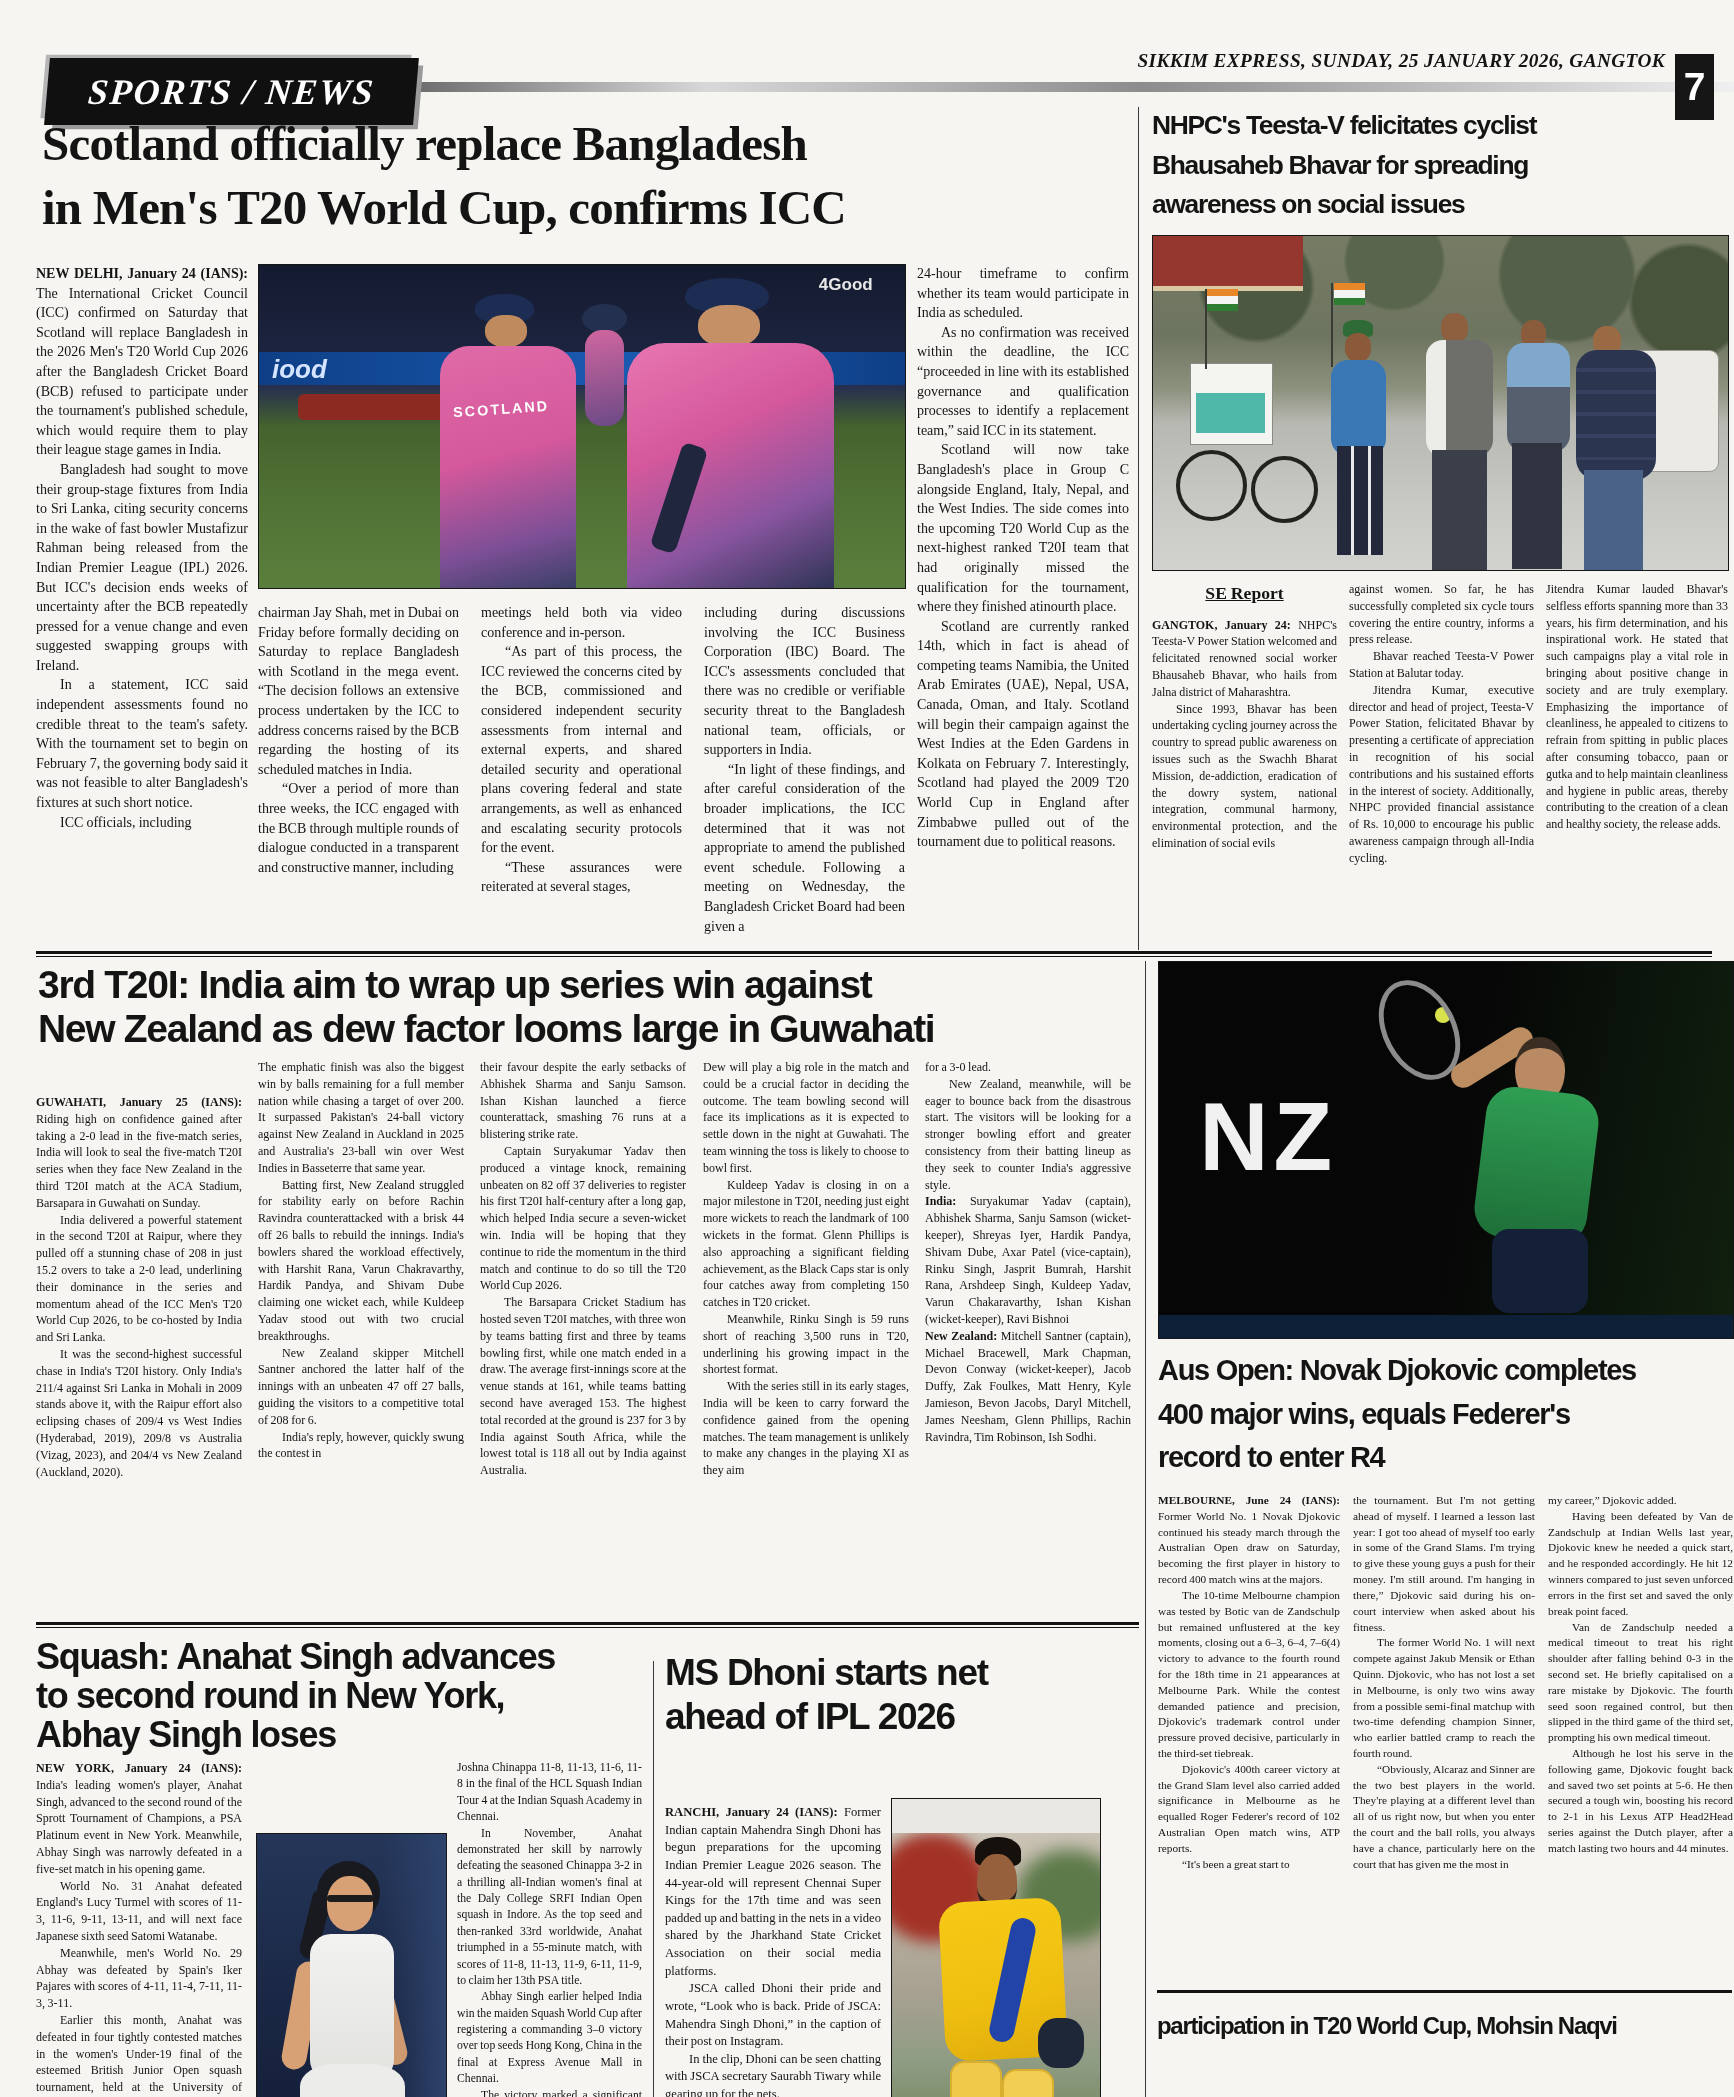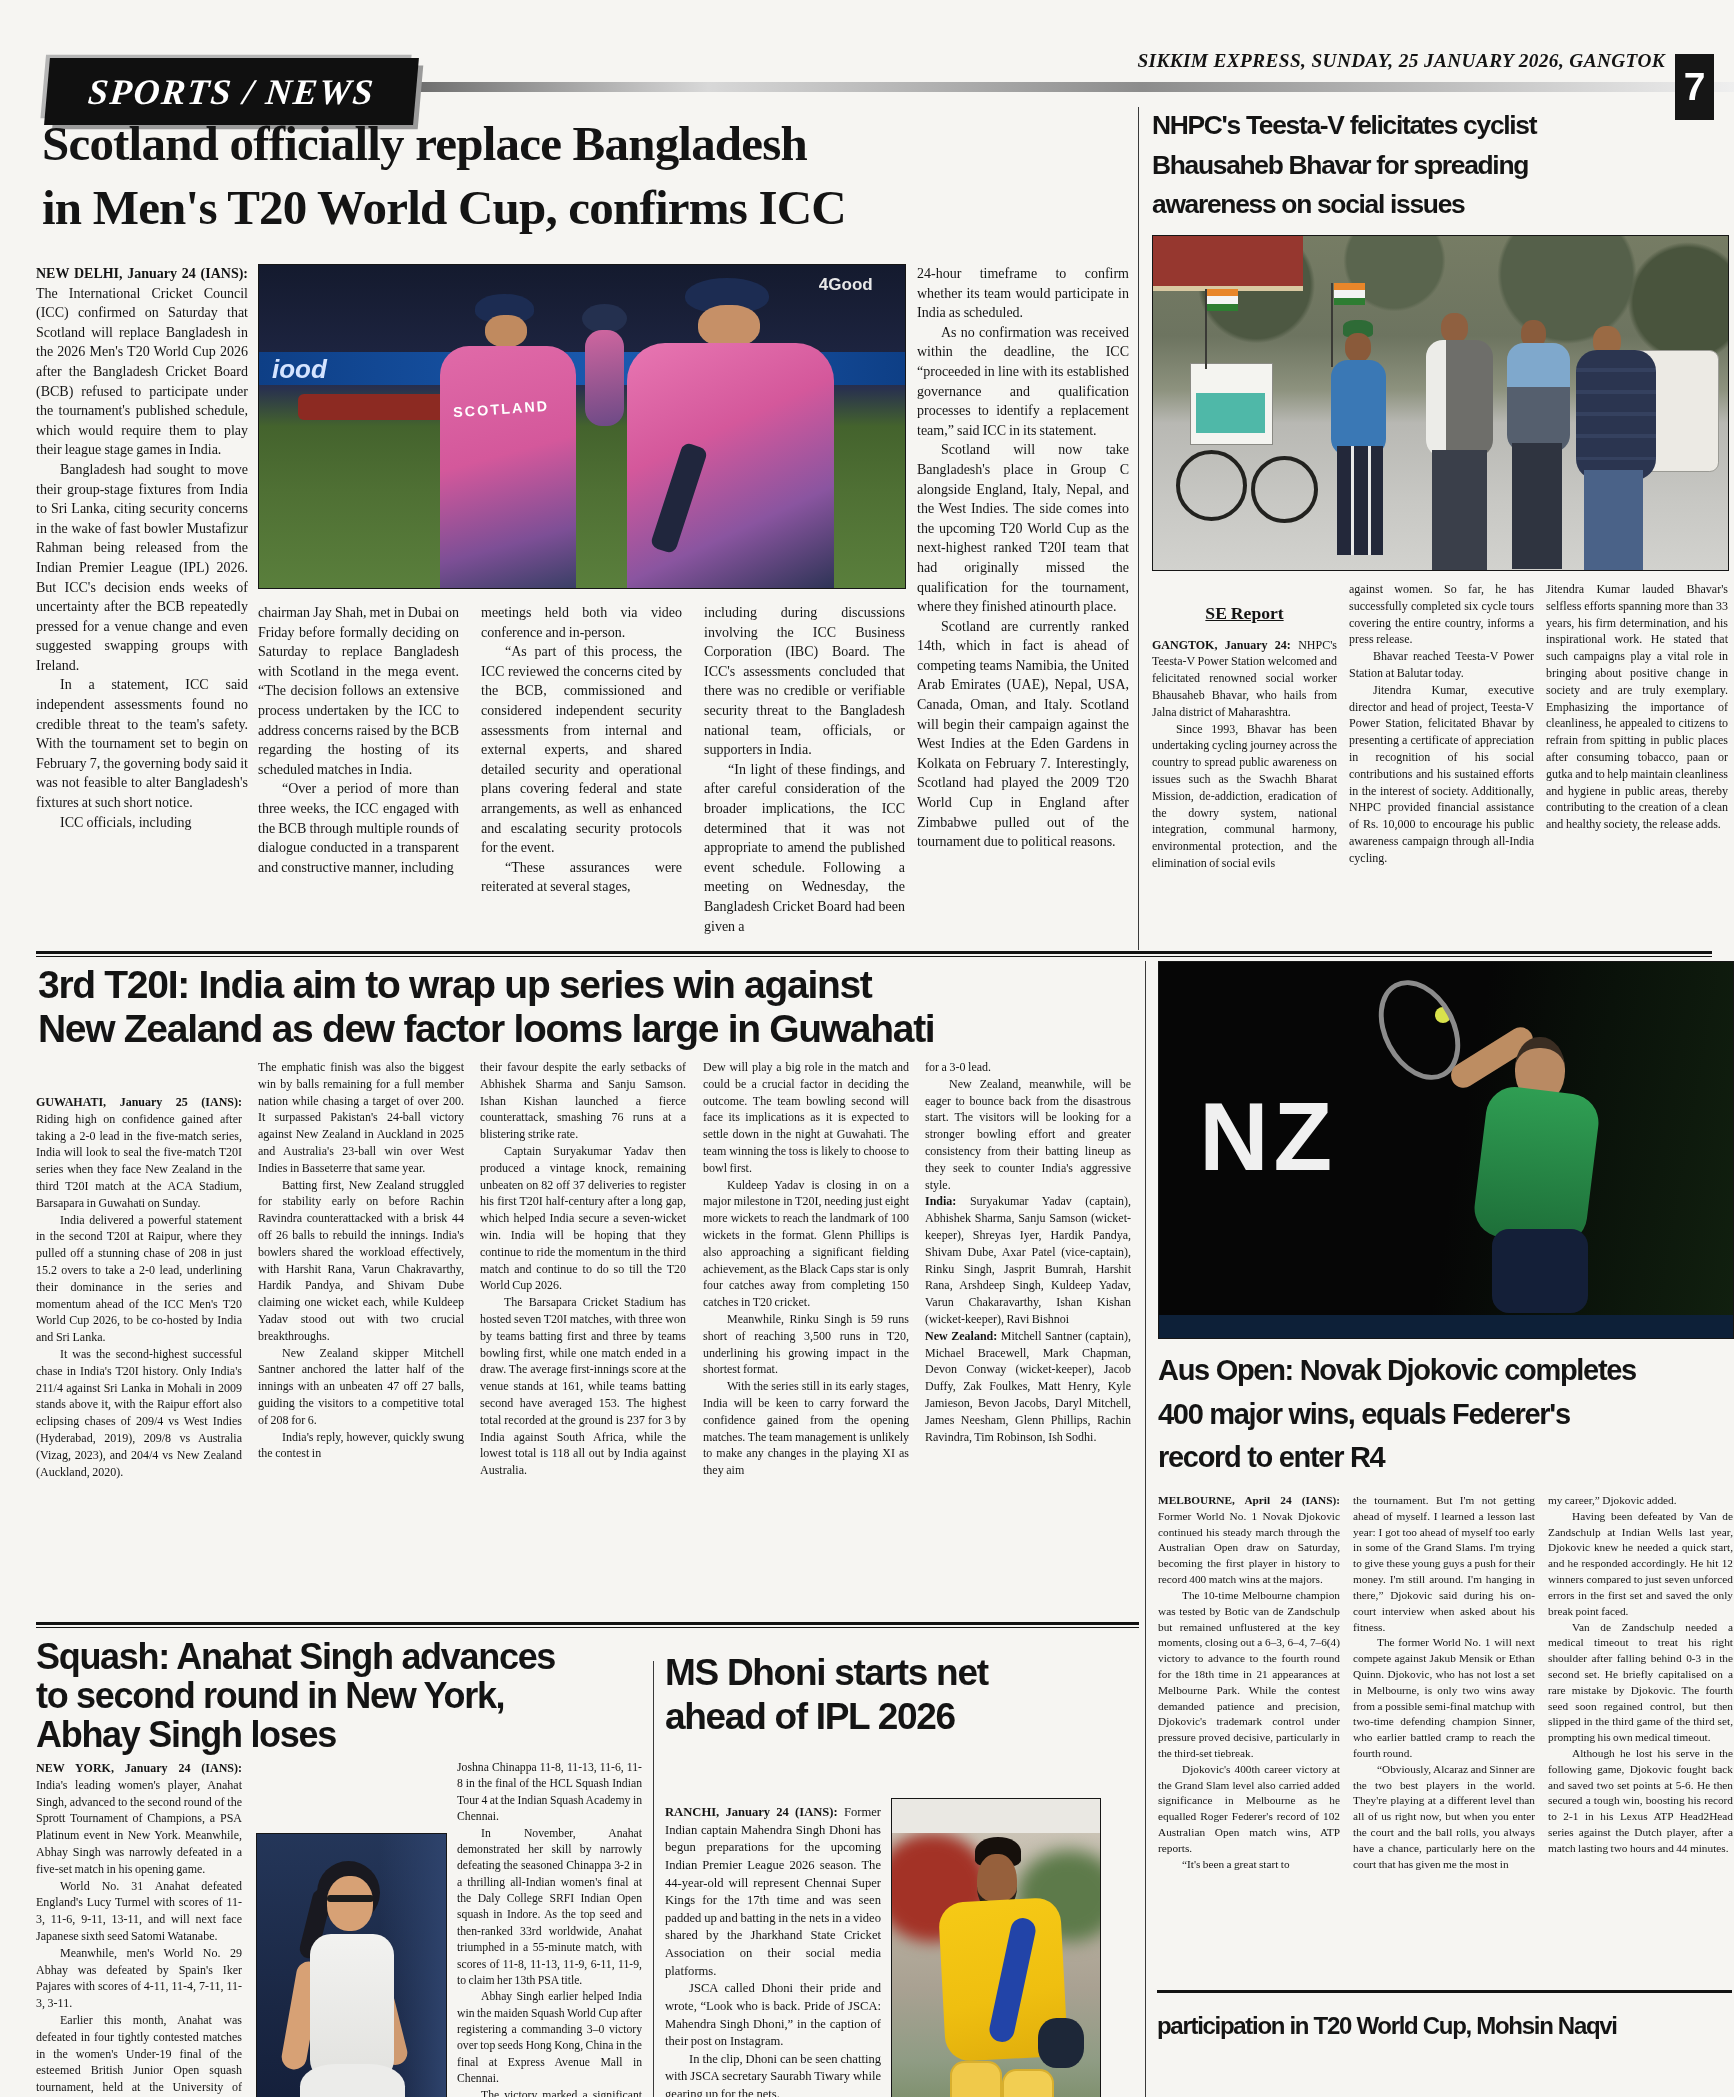--- a/index.html
+++ b/index.html
@@ -130,21 +130,21 @@
     <div class="ph" style="left:47.5%;top:31%;width:67px;height:117px;background:linear-gradient(90deg,#ecece8 0 30%,#6e6e6a 30% 100%);border-radius:17px;"></div>
     <div class="ph" style="left:48.5%;top:64%;width:55px;height:122px;background:#3a3f4a;"></div>
     <div class="ph" style="left:64%;top:25%;width:25px;height:28.5px;background:#8a5c3c;border-radius:45%;"></div>
     <div class="ph" style="left:61.5%;top:32%;width:63px;height:109px;background:linear-gradient(180deg,#7fa8cc 0 40%,#555f6e 40% 100%);border-radius:17px;"></div>
     <div class="ph" style="left:62.5%;top:62%;width:50px;height:126px;background:#2f3440;"></div>
     <div class="ph" style="left:76.5%;top:27%;width:28px;height:31px;background:#9a6a44;border-radius:45%;"></div>
     <div class="ph" style="left:73.5%;top:34%;width:80px;height:130px;background:repeating-linear-gradient(180deg,#2b3550 0 18.5px,#35415f 18.5px 22px);border-radius:21px;"></div>
     <div class="ph" style="left:75%;top:70%;width:59px;height:109px;background:#4a6288;"></div>
   </div>
 
-  <div class="col f29" style="left:1152px;top:581px;width:185px;height:366px;margin-top:20px;">
+  <div class="col f29" style="left:1152px;top:581px;width:185px;height:366px;">
     <div class="kicker">SE Report</div>
     <div>
         <p class="para"><b>GANGTOK, January 24:</b> NHPC's Teesta-V Power Station welcomed and felicitated renowned social worker Bhausaheb Bhavar, who hails from Jalna district of Maharashtra.</p>
         <p class="para">Since 1993, Bhavar has been undertaking cycling journey across the country to spread public awareness on issues such as the Swachh Bharat Mission, de-addiction, eradication of the dowry system, national integration, communal harmony, environmental protection, and the elimination of social evils</p>
       </div>
   </div>
   <div class="col f29" style="left:1349px;top:581px;width:185px;height:366px;">
       <p class="para">against women. So far, he has successfully completed six cycle tours covering the entire country, informs a press release.</p>
       <p class="para">Bhavar reached Teesta-V Power Station at Balutar today.</p>
       <p class="para">Jitendra Kumar, executive director and head of project, Teesta-V Power Station, felicitated Bhavar by presenting a certificate of appreciation in recognition of his social contributions and his sustained efforts in the interest of society. Additionally, NHPC provided financial assistance of Rs. 10,000 to encourage his public awareness campaign through all-India cycling.</p>
@@ -202,21 +202,21 @@
     <div class="ph" style="left:0;bottom:0;width:100%;height:6%;background:#0d2038;"></div>
   </div>
 
   <div class="headline hl-sans" style="left:1158px;top:1349px;width:576px;font-size:29px;line-height:1.5;">
       <div class="hl-line">Aus Open: Novak Djokovic completes</div>
       <div class="hl-line">400 major wins, equals Federer's</div>
       <div class="hl-line">record to enter R4</div>
     </div>
 
   <div class="col f27" style="left:1158px;top:1493px;width:182px;height:482px;">
-      <p class="para"><b>MELBOURNE, April 24 (IANS):</b> Former World No. 1 Novak Djokovic continued his steady march through the Australian Open draw on Saturday, becoming the first player in history to record 400 match wins at the majors.</p>
+      <p class="para"><b>MELBOURNE, June 24 (IANS):</b> Former World No. 1 Novak Djokovic continued his steady march through the Australian Open draw on Saturday, becoming the first player in history to record 400 match wins at the majors.</p>
       <p class="para">The 10-time Melbourne champion was tested by Botic van de Zandschulp but remained unflustered at the key moments, closing out a 6–3, 6–4, 7–6(4) victory to advance to the fourth round for the 18th time in 21 appearances at Melbourne Park. While the contest demanded patience and precision, Djokovic's trademark control under pressure proved decisive, particularly in the third-set tiebreak.</p>
       <p class="para">Djokovic's 400th career victory at the Grand Slam level also carried added significance in Melbourne as he equalled Roger Federer's record of 102 Australian Open match wins, ATP reports.</p>
       <p class="para">“It's been a great start to</p>
     </div>
   <div class="col f27" style="left:1353px;top:1493px;width:182px;height:482px;">
       <p class="para">the tournament. But I'm not getting ahead of myself. I learned a lesson last year: I got too ahead of myself too early in some of the Grand Slams. I'm trying to give these young guys a push for their money. I'm still around. I'm hanging in there,” Djokovic said during his on-court interview when asked about his fitness.</p>
       <p class="para">The former World No. 1 will next compete against Jakub Mensik or Ethan Quinn. Djokovic, who has not lost a set in Melbourne, is only two wins away from a possible semi-final matchup with two-time defending champion Sinner, who earlier battled cramp to reach the fourth round.</p>
       <p class="para">“Obviously, Alcaraz and Sinner are the two best players in the world. They're playing at a different level than all of us right now, but when you enter the court and the ball rolls, you always have a chance, particularly here on the court that has given me the most in</p>
     </div>
   <div class="col f27" style="left:1548px;top:1493px;width:185px;height:482px;">

